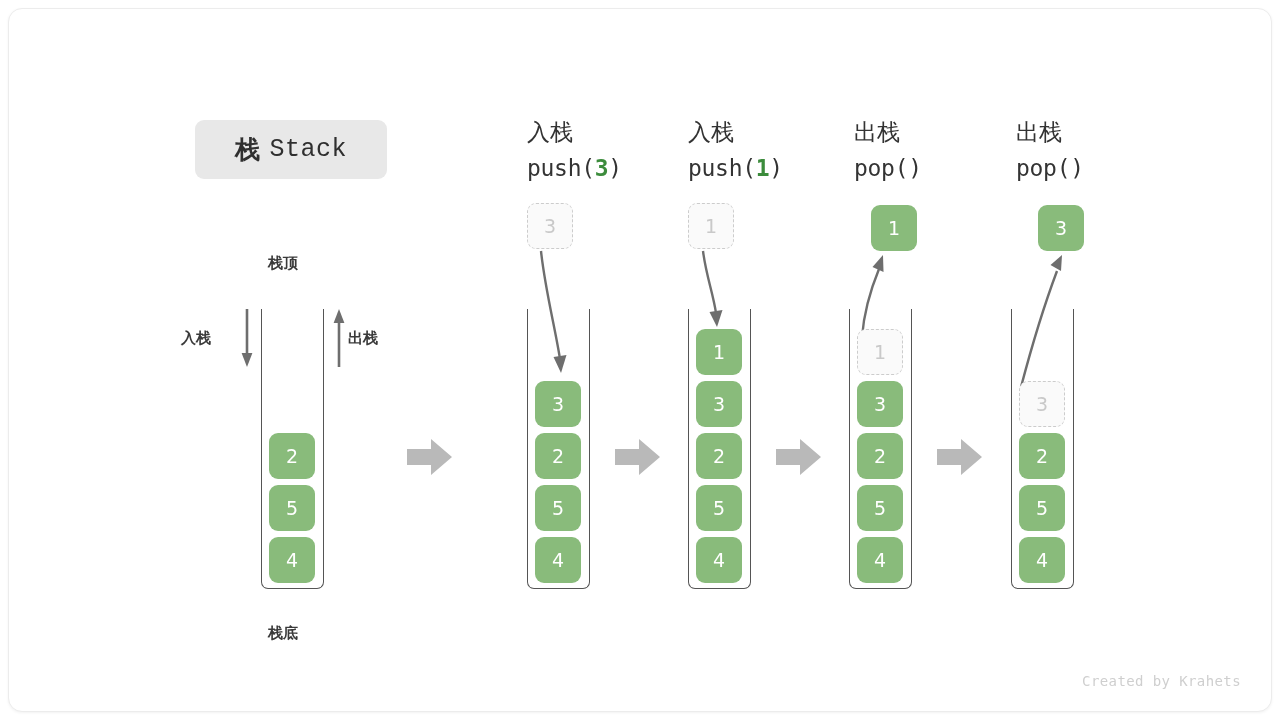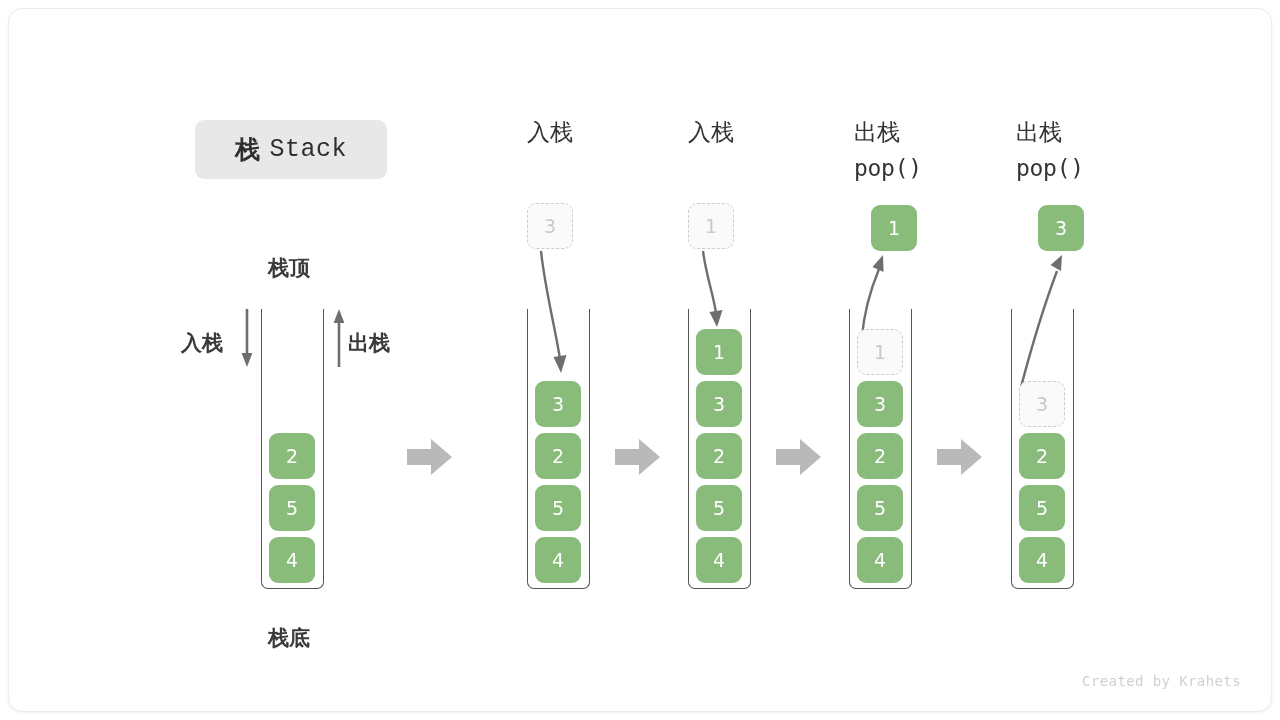--- a/index.html
+++ b/index.html
@@ -52,21 +52,21 @@
   #title-badge .latin {
     font-family: Liberation Mono, monospace;
     font-weight: 400;
   }
 
   
   .cjk-bold {
     position: absolute;
     font-family: "DejaVu Sans", "Liberation Sans", sans-serif;
     font-weight: 700;
-    font-size: 21px;
+    font-size: 15px;
     color: #3a3a3a;
     white-space: nowrap;
   }
 
   
   .col-head {
     position: absolute;
     width: 170px;
     text-align: left;
     color: #3a3a3a;
@@ -181,38 +181,40 @@
   <div class="cell filled" style="left:260px; top:424px;">2</div>
   <div class="cell filled" style="left:260px; top:476px;">5</div>
   <div class="cell filled" style="left:260px; top:528px;">4</div>
 
   <svg class="step-arrow" style="left:398px; top:428px;" viewBox="0 0 46 40">
     <path d="M0 12 L24 12 L24 2 L45 20 L24 38 L24 28 L0 28 Z" fill="#b9b9b9"></path>
   </svg>
 
   <div class="col-head" style="left:518px; top:105px;">
     <span class="op">入栈</span>
+    <span class="fn"><span>push(</span><span class="arg">3</span><span>)</span></span>
   </div>
   <div class="cell ghost" style="left:518px; top:194px;">3</div>
   <svg class="thin-arrow" style="left:530px; top:240px;" width="40" height="130" viewBox="0 0 40 130">
     <path d="M2 2 C6 40, 16 78, 21 110" stroke="#6e6e6e" stroke-width="2.4" fill="none"></path>
     <path d="M22 124 L14.5 108 L27.5 106 Z" fill="#6e6e6e"></path>
   </svg>
   <div class="stack-box" style="left:518px; top:300px; height:280px;"></div>
   <div class="cell filled" style="left:526px; top:372px;">3</div>
   <div class="cell filled" style="left:526px; top:424px;">2</div>
   <div class="cell filled" style="left:526px; top:476px;">5</div>
   <div class="cell filled" style="left:526px; top:528px;">4</div>
 
   <svg class="step-arrow" style="left:606px; top:428px;" viewBox="0 0 46 40">
     <path d="M0 12 L24 12 L24 2 L45 20 L24 38 L24 28 L0 28 Z" fill="#b9b9b9"></path>
   </svg>
 
   <div class="col-head" style="left:679px; top:105px;">
     <span class="op">入栈</span>
+    <span class="fn"><span>push(</span><span class="arg">1</span><span>)</span></span>
   </div>
   <div class="cell ghost" style="left:679px; top:194px;">1</div>
   <svg class="thin-arrow" style="left:692px; top:240px;" width="36" height="84" viewBox="0 0 36 84">
     <path d="M2 2 C5 26, 12 44, 15 64" stroke="#6e6e6e" stroke-width="2.4" fill="none"></path>
     <path d="M16 78 L8.5 63 L21.5 61 Z" fill="#6e6e6e"></path>
   </svg>
   <div class="stack-box" style="left:679px; top:300px; height:280px;"></div>
   <div class="cell filled" style="left:687px; top:320px;">1</div>
   <div class="cell filled" style="left:687px; top:372px;">3</div>
   <div class="cell filled" style="left:687px; top:424px;">2</div>

